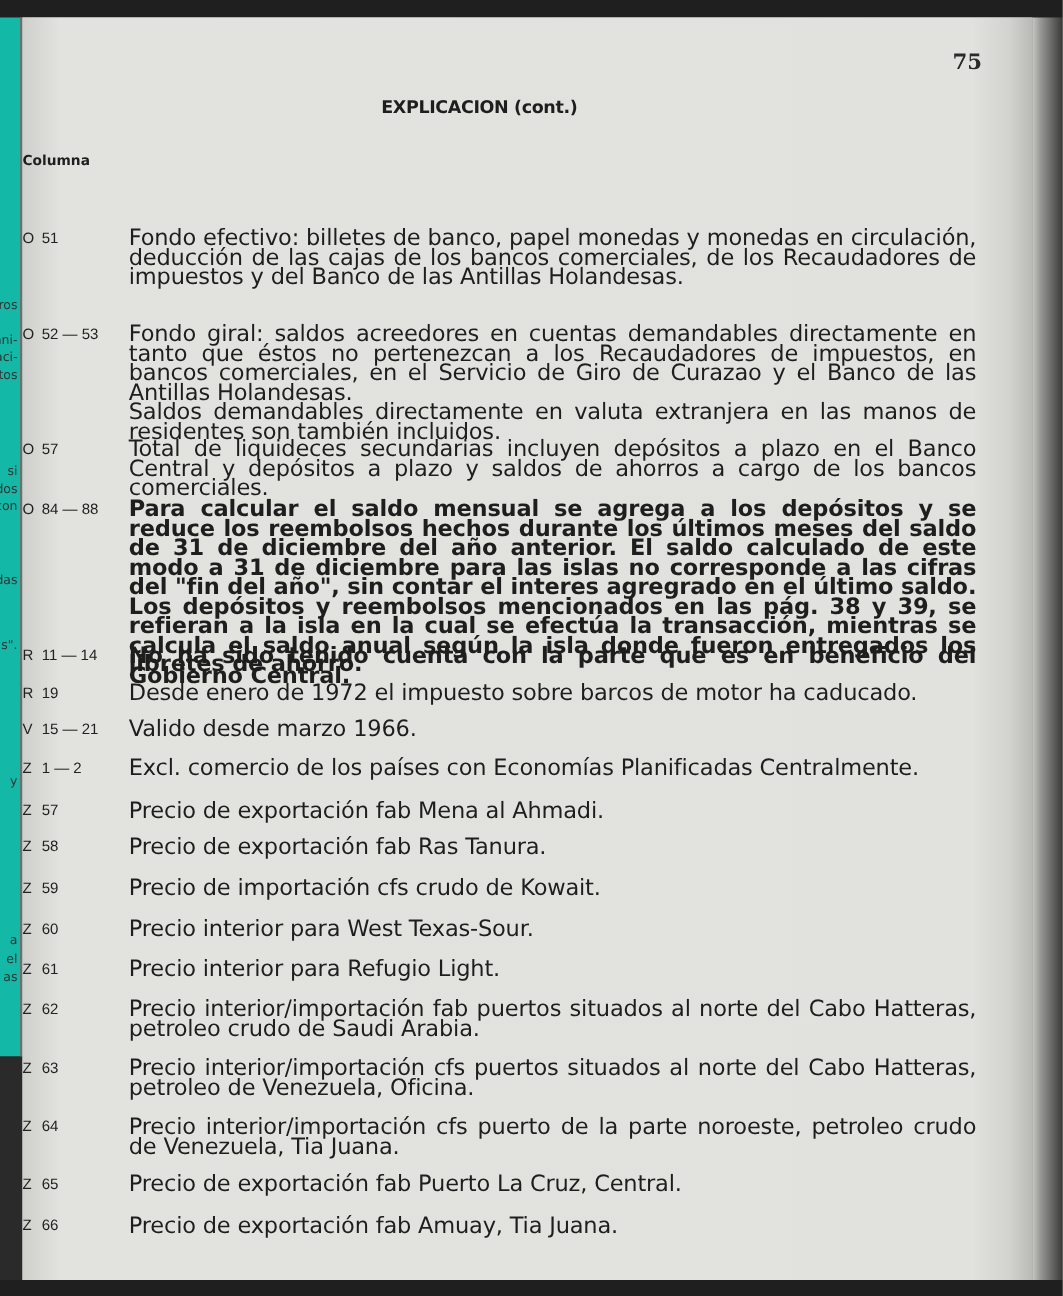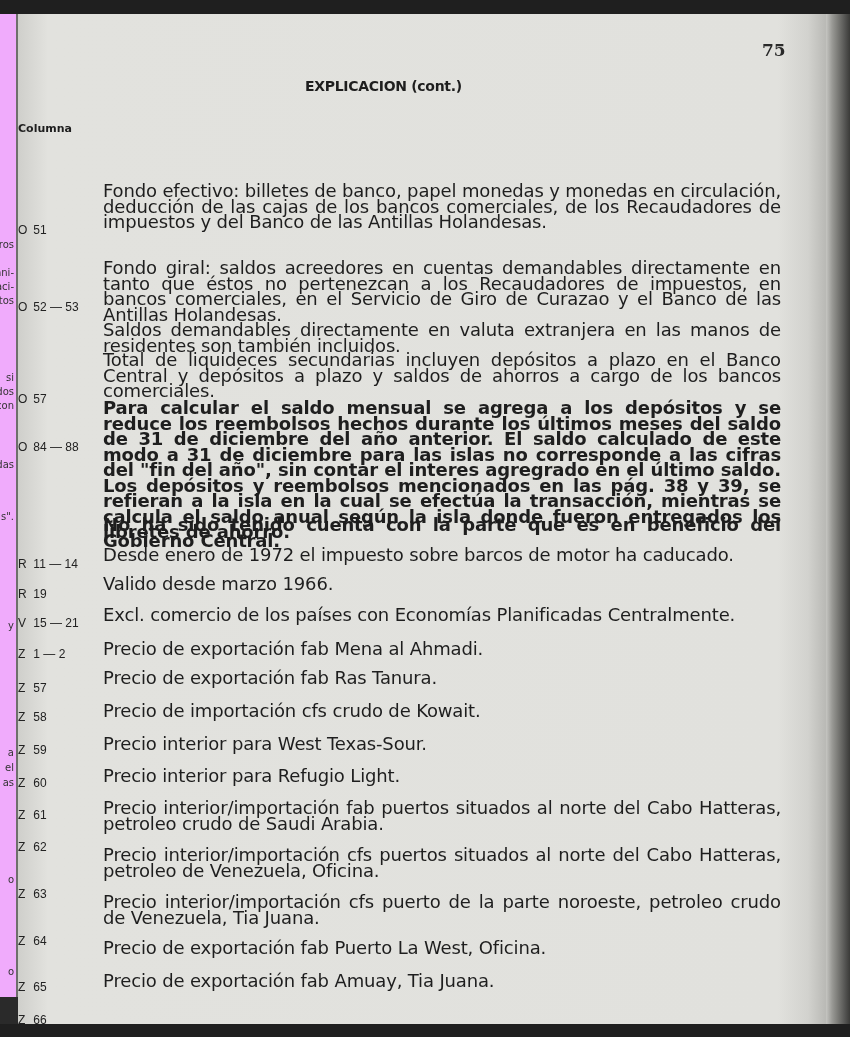--- a/index.html
+++ b/index.html
@@ -4,22 +4,22 @@
 <style>
   html, body { margin:0; padding:0; }
   body {
     width:850px; height:1037px; overflow:hidden; position:relative;
     background:#2a2a2a;
     font-family: "DejaVu Sans", sans-serif;
   }
   .top-frame { position:absolute; left:0; top:0; width:850px; height:14px; background:#1f1f1f; }
   .bottom-frame { position:absolute; left:0; top:1024px; width:850px; height:13px; background:#1f1f1f; }
   .prev-page {
-    position:absolute; left:0; top:14px; width:16px; height:983px;
-    background:#f0abfc; overflow:hidden;
+    position:absolute; left:0; top:14px; width:16px; height:831px;
+    background:#14b8a6; overflow:hidden;
     border-right:2px solid #6e6e6c;
     text-decoration:underline;
   }
   .prev-page span {
     position:absolute; right:2px; font-size:10px; color:#333; white-space:nowrap;
   }
   .page {
     position:absolute; left:18px; top:14px; width:808px; height:1010px;
     background:#dededa;
     background-image: linear-gradient(90deg, #cfcfcb 0px, #e2e2de 30px, #e1e1dd 760px, #d2d2ce 790px, #b9b9b5 808px);
@@ -36,21 +36,20 @@
     position:absolute; left:305px; top:78px; font-size:14px; font-weight:bold;
     color:#1e1e1e; letter-spacing:-0.3px;
   }
   .col-header {
     position:absolute; left:18px; top:122px; font-size:11px; font-weight:bold; color:#1e1e1e;
   }
   .entry { position:absolute; left:0; width:826px; }
   .code {
     position:absolute; left:18px; font-size:12px; color:#222; white-space:nowrap;
     font-family:"Liberation Sans Narrow","Liberation Sans", sans-serif;
-    margin-top:40px;
   }
   .code .series { display:inline-block; width:12px; }
   .desc {
     position:absolute; left:103px; width:678px; font-size:18px; line-height:15.5px;
     color:#1e1e1e; text-align:justify; letter-spacing:-0.15px;
   }
   .desc p { margin:0; }
 </style>
 </head>
 <body>
@@ -191,21 +190,21 @@
 <div class="entry" style="top:894px">
   <div class="code"><span class="series">Z</span> <span>64</span></div>
   <div class="desc">
     <p>Precio interior/importación cfs puerto de la parte noroeste, petroleo crudo de Venezuela, Tia Juana.</p>
   </div>
 </div>
 
 <div class="entry" style="top:940px">
   <div class="code"><span class="series">Z</span> <span>65</span></div>
   <div class="desc">
-    <p>Precio de exportación fab Puerto La West, Oficina.</p>
+    <p>Precio de exportación fab Puerto La Cruz, Central.</p>
   </div>
 </div>
 
 <div class="entry" style="top:973px">
   <div class="code"><span class="series">Z</span> <span>66</span></div>
   <div class="desc">
     <p>Precio de exportación fab Amuay, Tia Juana.</p>
   </div>
 </div>
 

